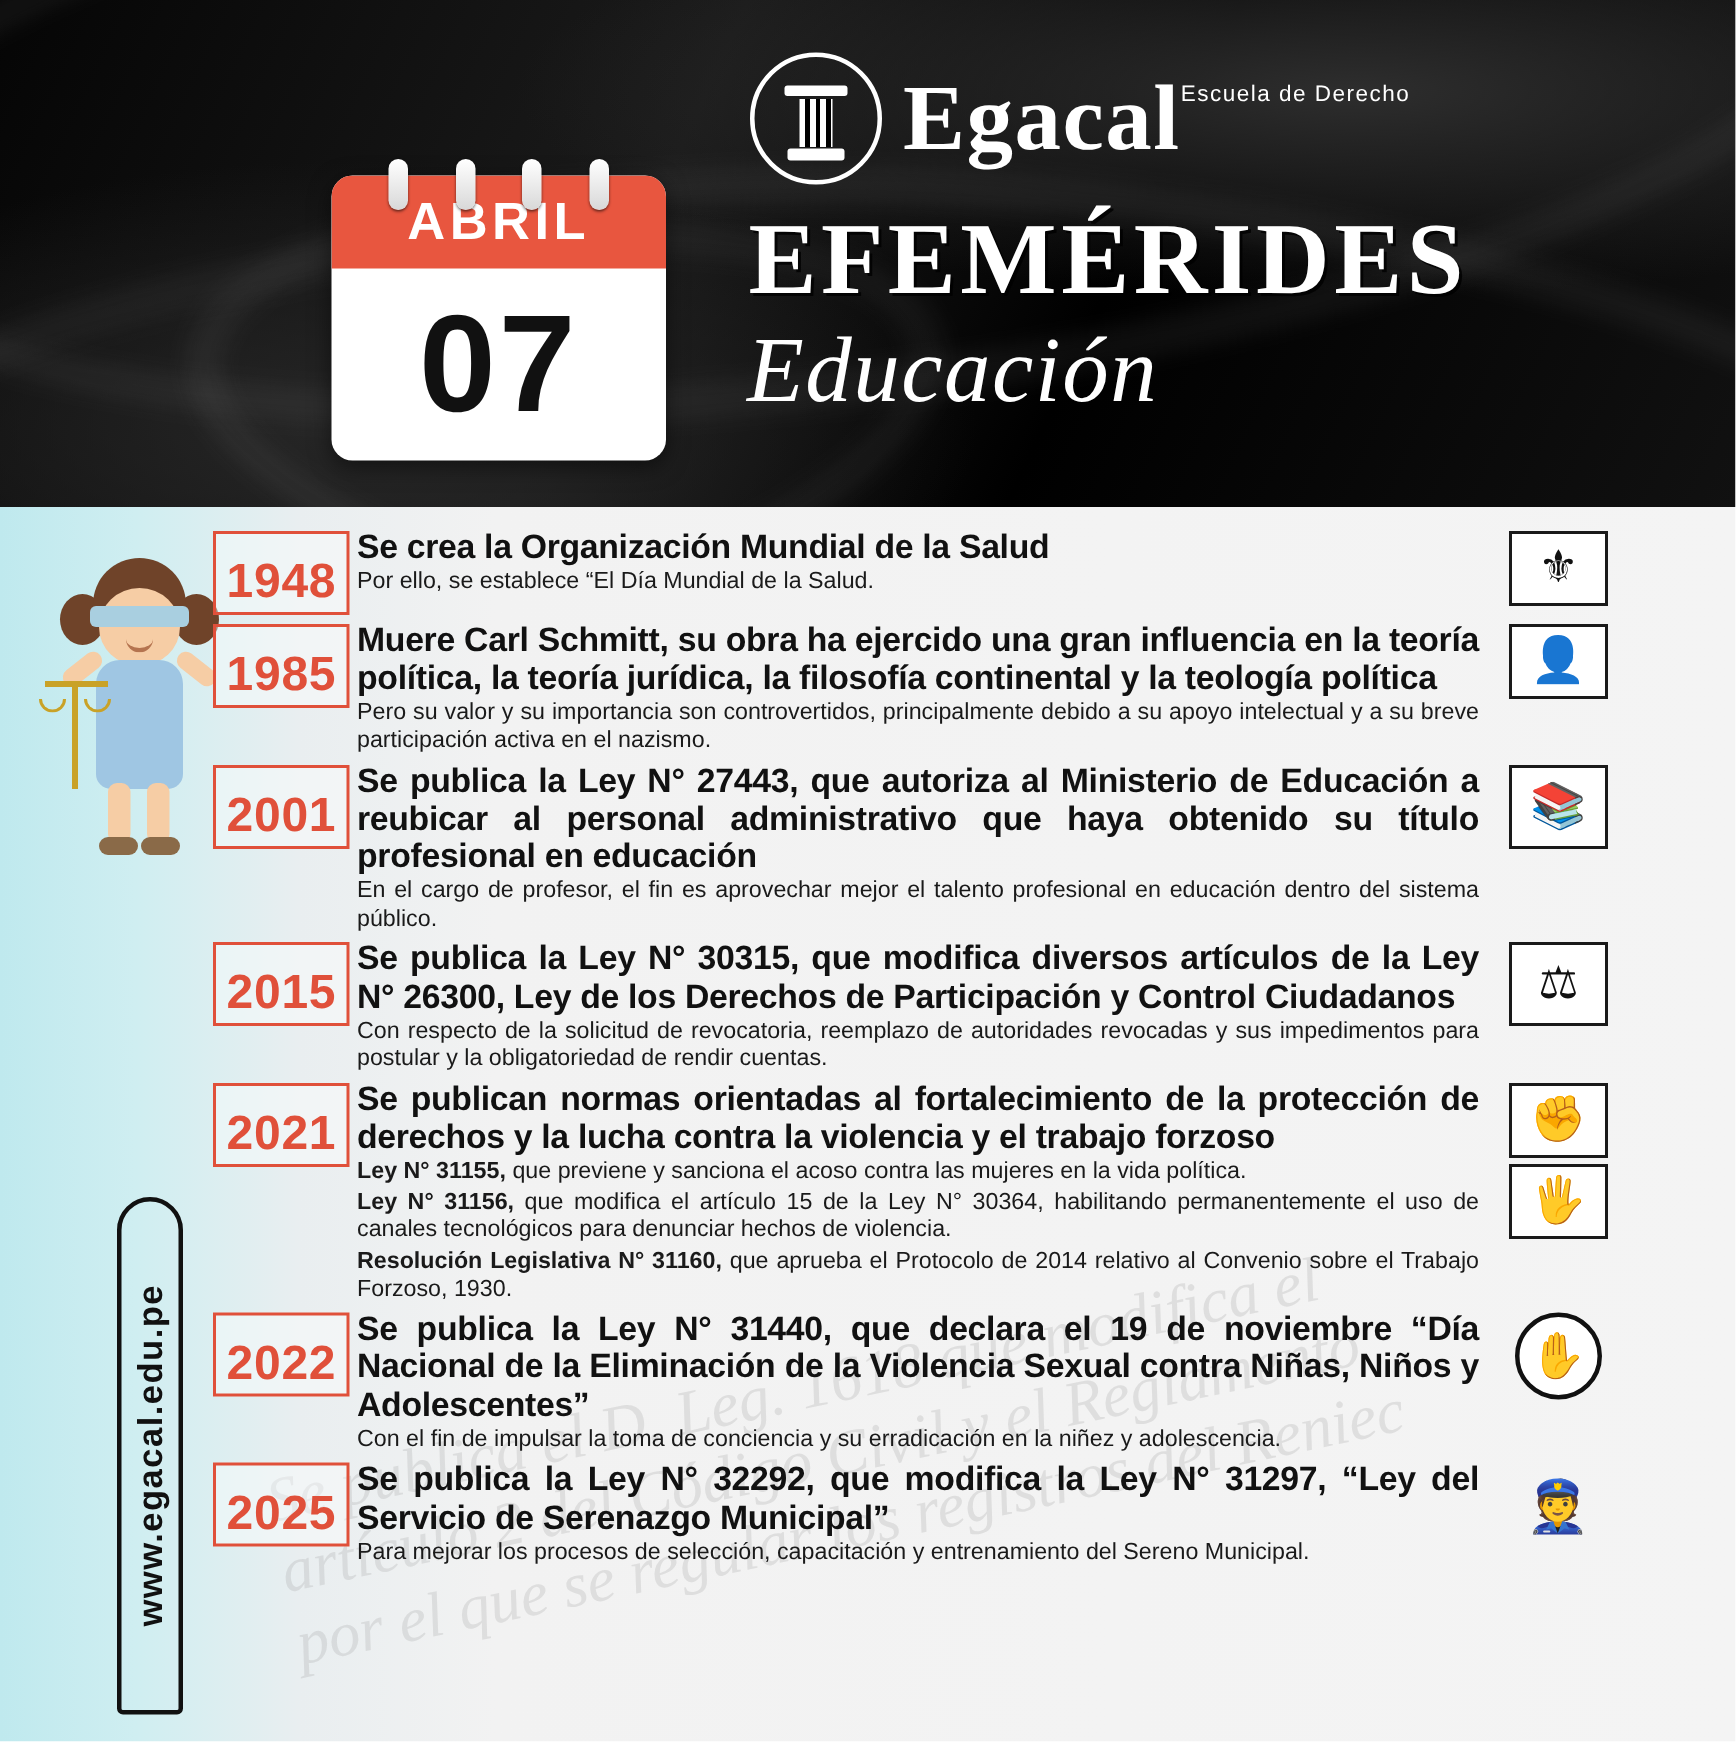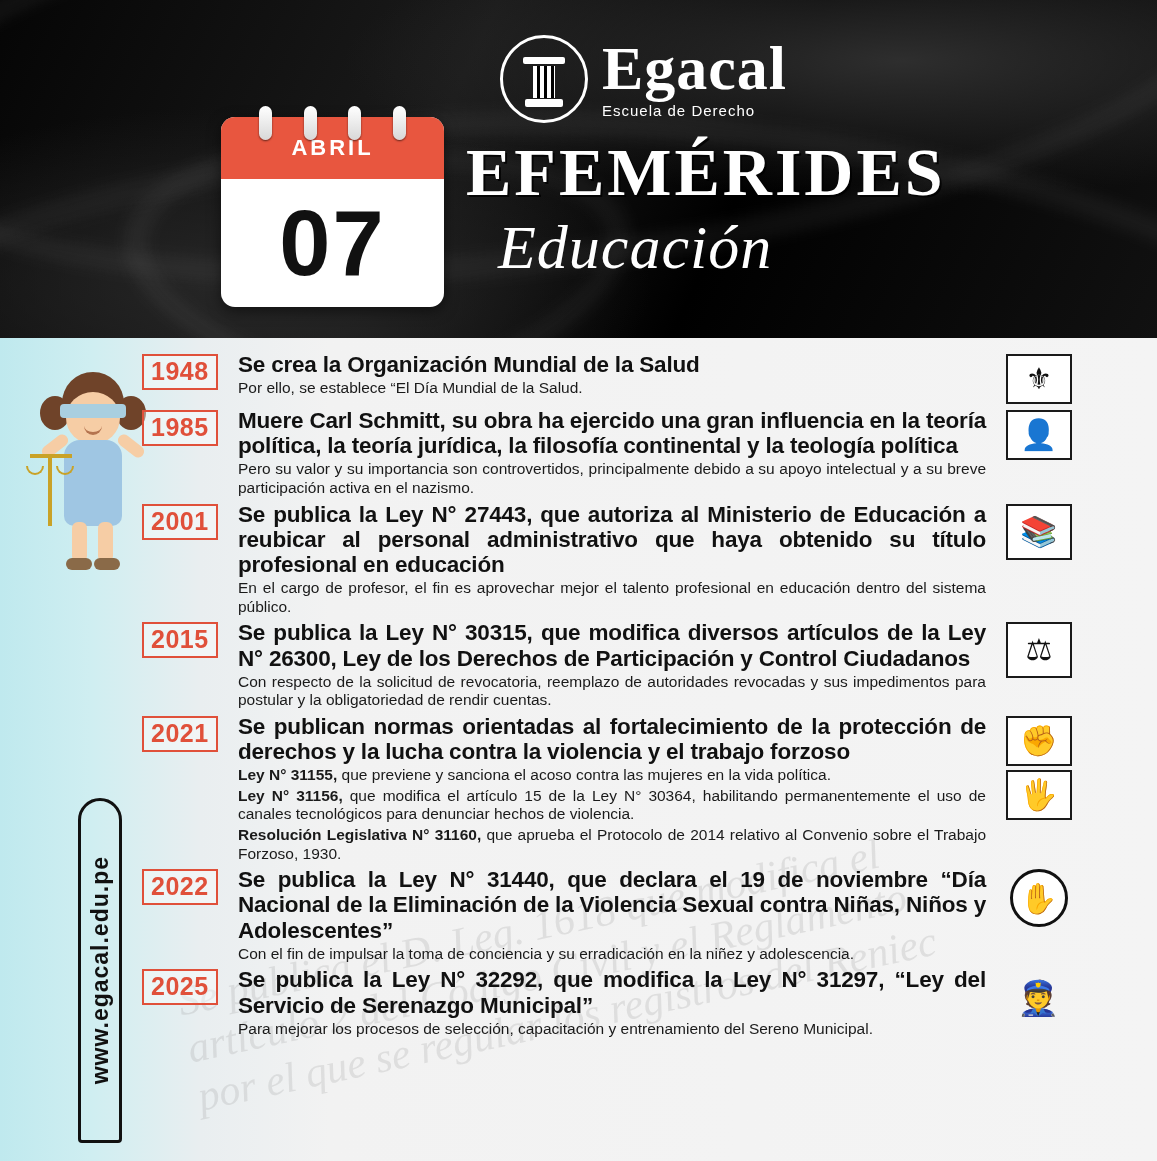--- a/index.html
+++ b/index.html
@@ -53,21 +53,21 @@
   }
   .cal-top {
     height: 62px;
     background: #e8563f;
     display: flex;
     align-items: center;
     justify-content: center;
   }
   .cal-month {
     color: #ffffff;
-    font-size: 22px;
+    font-size: 35px;
     font-weight: bold;
     letter-spacing: 3px;
     font-family: "Liberation Sans", sans-serif;
   }
   .cal-day {
     height: 128px;
     display: flex;
     align-items: center;
     justify-content: center;
     color: #111111;
@@ -135,38 +135,38 @@
   .brand-logo .base {
     position: absolute;
     left: 50%;
     top: 61px;
     transform: translateX(-50%);
     width: 38px;
     height: 8px;
     background: #ffffff;
     border-radius: 2px;
   }
-  .brand-text { display: flex; flex-direction: column; }
+  .brand-text { display: flex; flex-direction: row; }
   .brand-name {
     color: #ffffff;
     font-family: "Liberation Serif", serif;
     font-size: 62px;
     line-height: 0.95;
     font-weight: bold;
     letter-spacing: 1px;
   }
   .brand-sub {
     color: #ffffff;
     font-size: 15px;
     letter-spacing: 1px;
     margin-top: 4px;
   }
   .title-main {
     position: absolute;
-    left: 466px;
+    left: 499px;
     top: 133px;
     color: #ffffff;
     font-family: "Liberation Serif", serif;
     font-size: 68px;
     font-weight: bold;
     letter-spacing: 3px;
     text-shadow: 2px 2px 0 rgba(0,0,0,0.8);
   }
   .title-sub {
     position: absolute;
@@ -266,23 +266,23 @@
   }
   .year-col {
     width: 96px;
     flex: 0 0 96px;
     padding-top: 2px;
   }
   .year-box {
     display: inline-block;
     border: 2px solid #e0503a;
     color: #e0503a;
-    font-size: 25px;
-    font-weight: bold;
-    padding: 1px 7px 2px 7px;
+    font-size: 32px;
+    font-weight: bold;
+    padding: 13px 7px 2px 7px;
     letter-spacing: 0.5px;
     background: rgba(255,255,255,0.4);
   }
   .text-col {
     flex: 1 1 auto;
     padding-right: 10px;
   }
   .e-title {
     font-size: 22.5px;
     font-weight: bold;

